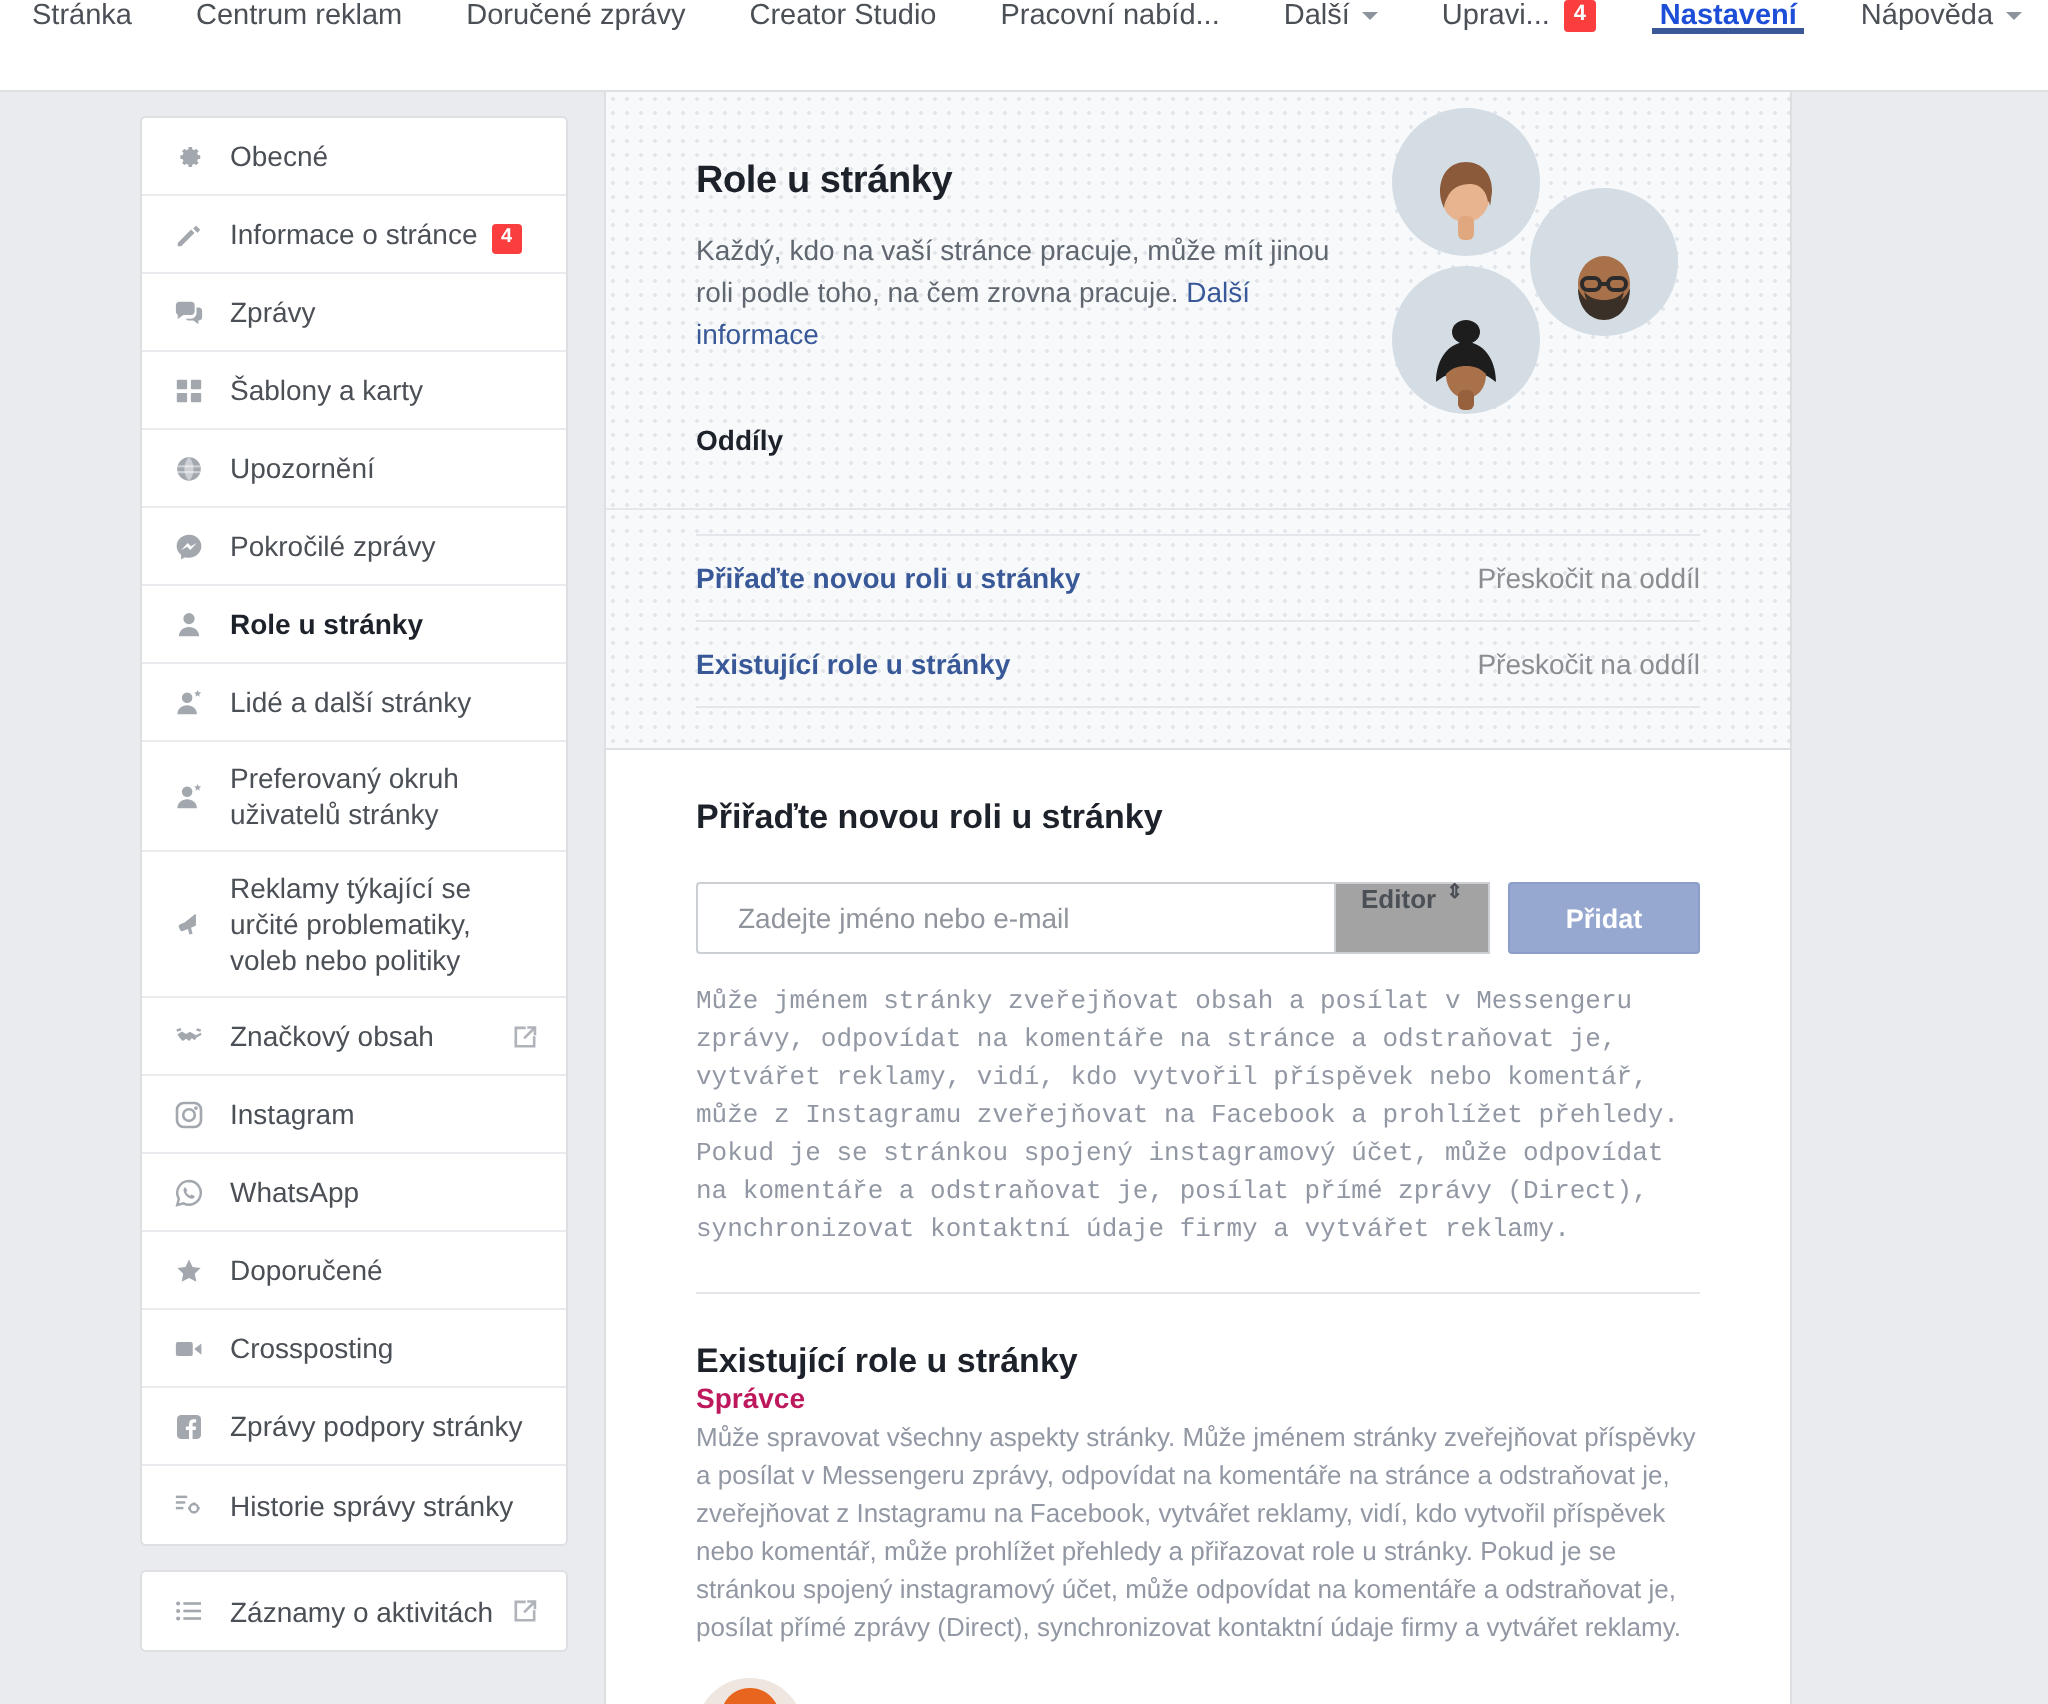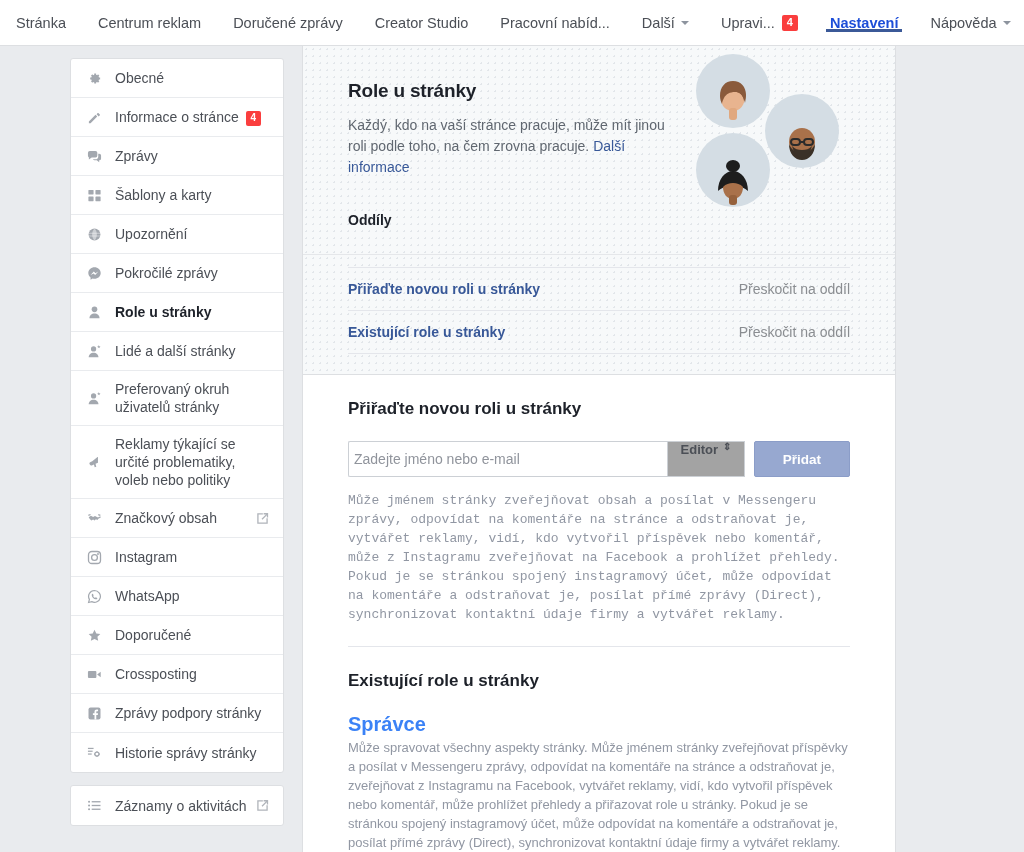--- a/index.html
+++ b/index.html
@@ -8,21 +8,21 @@
     background: #e9ebee;
     font-family: "Liberation Sans", sans-serif;
     color: #1c1e21;
     overflow: hidden;
   }
 
   
   .topnav {
     height: 46px; background: #ffffff;
     border-bottom: 1px solid #dddfe2;
-    display: flex; align-items: center;
+    display: flex; align-items: flex-start;
     padding: 0 14px 0 0;
     position: relative;
   }
   .nav-left { display: flex; align-items: stretch; }
   .nav-right { display: flex; align-items: stretch; margin-left: auto; }
   .nav-item {
     display: flex; align-items: center;
     padding: 0 16px;
     font-size: 14.5px; color: #4b4f56;
     white-space: nowrap; cursor: pointer;
@@ -157,21 +157,21 @@
   .sect-jump { color: #8a8d91; cursor: pointer; }
 
   
   .block { padding: 24px 45px 0 45px; }
   .block-title { font-size: 17px; font-weight: bold; color: #1d2129; }
   .form-row { display: flex; margin-top: 22px; align-items: stretch; height: 36px; }
   .name-input {
     flex: 1 1 auto;
     border: 1px solid #ccd0d5; border-right: none;
     border-radius: 2px 0 0 2px;
-    padding: 0 5px; font-size: 14px; color: #ef4444;
+    padding: 0 20px; font-size: 14px; color: #ef4444;
     font-family: inherit; outline: none; background: #fff;
   }
   .name-input::placeholder { color: #90949c; }
   .role-select {
     flex: 0 0 78px;
     border: 1px solid #ccd0d5;
     background: #a3a3a3;
     display: flex; align-items: flex-start; justify-content: center;
     gap: 5px;
     font-size: 13px; font-weight: bold; color: #4b4f56;
@@ -185,21 +185,21 @@
     border-radius: 2px;
     color: #fff; font-size: 13.5px; font-weight: bold;
     display: flex; align-items: center; justify-content: center;
     cursor: pointer;
   }
   .body-text {
     margin-top: 14px; font-size: 13px; line-height: 19px; color: #9197a3; font-family: Liberation Mono, monospace;
   }
   .divider { margin: 22px 45px 0 45px; border-top: 1px solid #e4e6eb; }
 
-  .role-name { margin-top: 22px; font-size: 20px; font-weight: bold; color: #3b82f6; }
+  .role-name { font-size: 14px; font-weight: bold; color: #be185d; }
   .role-desc { margin-top: 2px; font-size: 13px; line-height: 19px; color: #9197a3; }
 
   .person-row {
     display: flex; align-items: center;
     margin-top: 16px; padding-bottom: 18px;
   }
   .person-avatar {
     width: 54px; height: 54px; border-radius: 50%;
     overflow: hidden; flex: 0 0 54px; background: #e4e6eb;
   }

